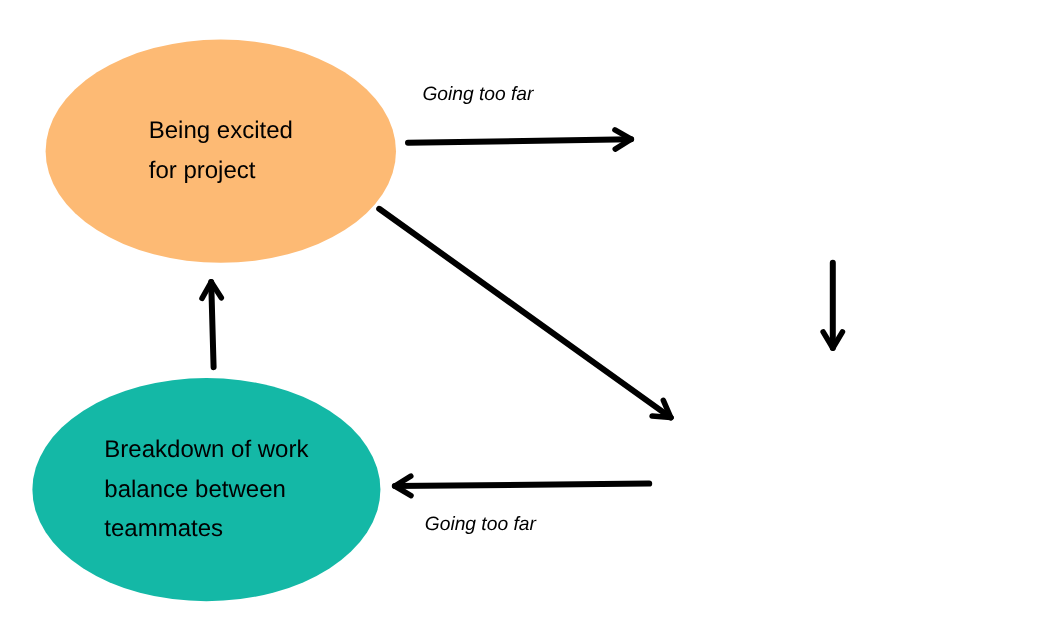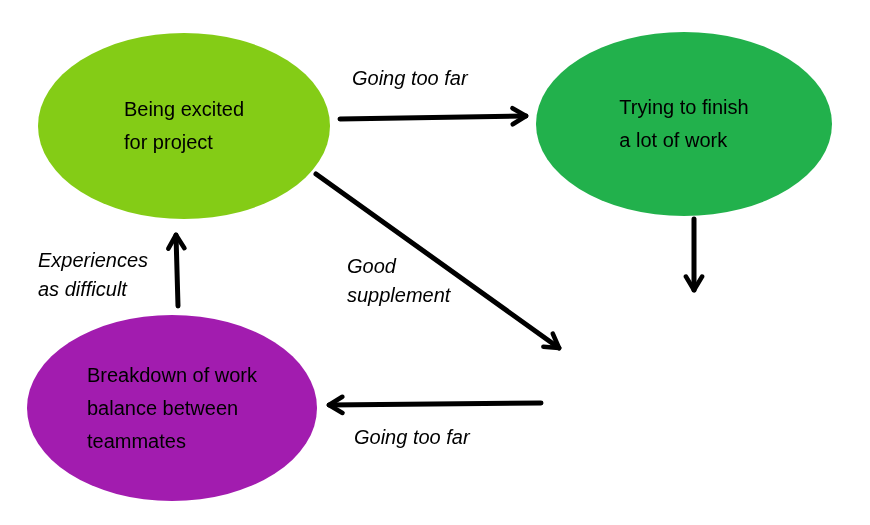--- a/index.html
+++ b/index.html
@@ -28,21 +28,21 @@
     color: #000000;
     text-align: left;
     white-space: pre-line;
   }
   #node-excited   { left: 38px;  top: 33px;  width: 292px; height: 186px; }
   #node-trying    { left: 536px; top: 32px;  width: 296px; height: 184px; }
   #node-finished  { left: 550px; top: 304px; width: 298px; height: 186px; }
   #node-breakdown { left: 27px;  top: 315px; width: 290px; height: 186px; }
   .edge-label {
     position: absolute;
-    font-size: 20px;
+    font-size: 16px;
     font-style: italic;
     line-height: 29px;
     color: #000000;
     white-space: pre-line;
   }
   #edge-label-top      { left: 352px; top: 64px;  }
   #edge-label-positive { left: 720px; top: 227px; }
   #edge-label-good     { left: 347px; top: 252px; }
   #edge-label-bottom   { left: 354px; top: 423px; }
   #edge-label-exp      { left: 38px;  top: 246px; }
@@ -57,32 +57,28 @@
     stroke: #000000;
     stroke-width: 5px;
     stroke-linecap: round;
   }
 </style>
 </head>
 <body>
 
 <div id="canvas">
 
-  <div class="node" id="node-excited" style="background-color: #84cc16;">
+  <div class="node" id="node-excited" style="background-color: #fdba74;">
     <span class="node-label">Being excited
 for project</span>
   </div>
 
-  <div class="node" id="node-trying" style="background-color: rgb(34, 177, 76);">
-    <span class="node-label">Trying to finish
-a lot of work</span>
-  </div>
 
 
-  <div class="node" id="node-breakdown" style="background-color: #a21caf;">
+  <div class="node" id="node-breakdown" style="background-color: #14b8a6;">
     <span class="node-label">Breakdown of work
 balance between
 teammates</span>
   </div>
 
   <svg id="arrow-layer" width="870" height="525" viewBox="0 0 870 525">
     <defs>
       <marker id="chev" viewBox="0 0 12 12" refX="9.5" refY="6" markerWidth="4.6" markerHeight="4.6" orient="auto">
         <path d="M2.5,1.8 L9.5,6 L2.5,10.2" fill="none" stroke="#000000" stroke-width="2.4" stroke-linecap="round" stroke-linejoin="round"></path>
       </marker>
@@ -90,21 +86,17 @@
     <path class="edge-line" d="M 340,119 L 526,116" marker-end="url(#chev)"></path>
     <path class="edge-line" d="M 694,219 L 694,290" marker-end="url(#chev)"></path>
     <path class="edge-line" d="M 316,174 L 559,348" marker-end="url(#chev)"></path>
     <path class="edge-line" d="M 541,403 L 329,405" marker-end="url(#chev)"></path>
     <path class="edge-line" d="M 178,306 L 176,235" marker-end="url(#chev)"></path>
   </svg>
 
   <div class="edge-label" id="edge-label-top">Going too far</div>
 
 
-  <div class="edge-label" id="edge-label-good">Good
-supplement</div>
 
   <div class="edge-label" id="edge-label-bottom">Going too far</div>
 
-  <div class="edge-label" id="edge-label-exp">Experiences
-as difficult</div>
 
 </div>
 
 </body></html>

